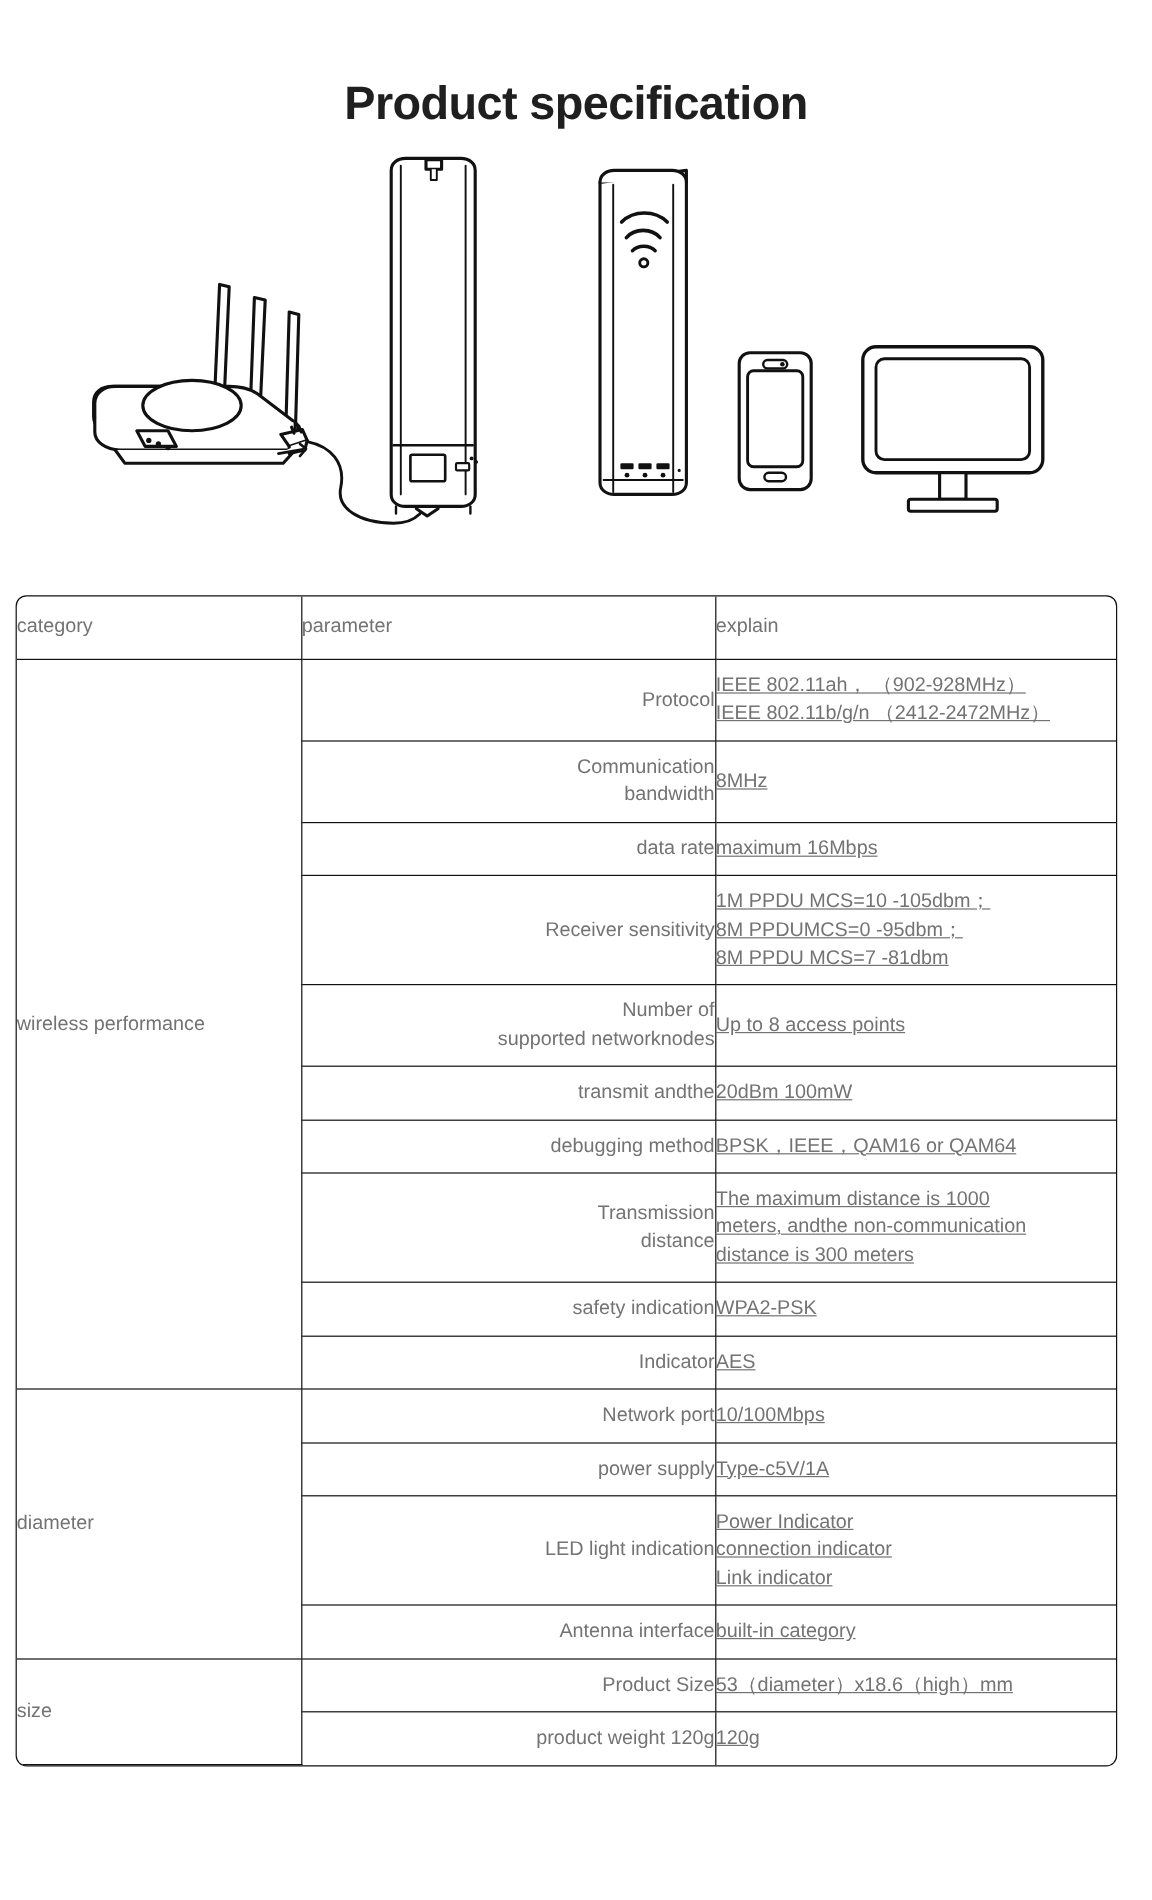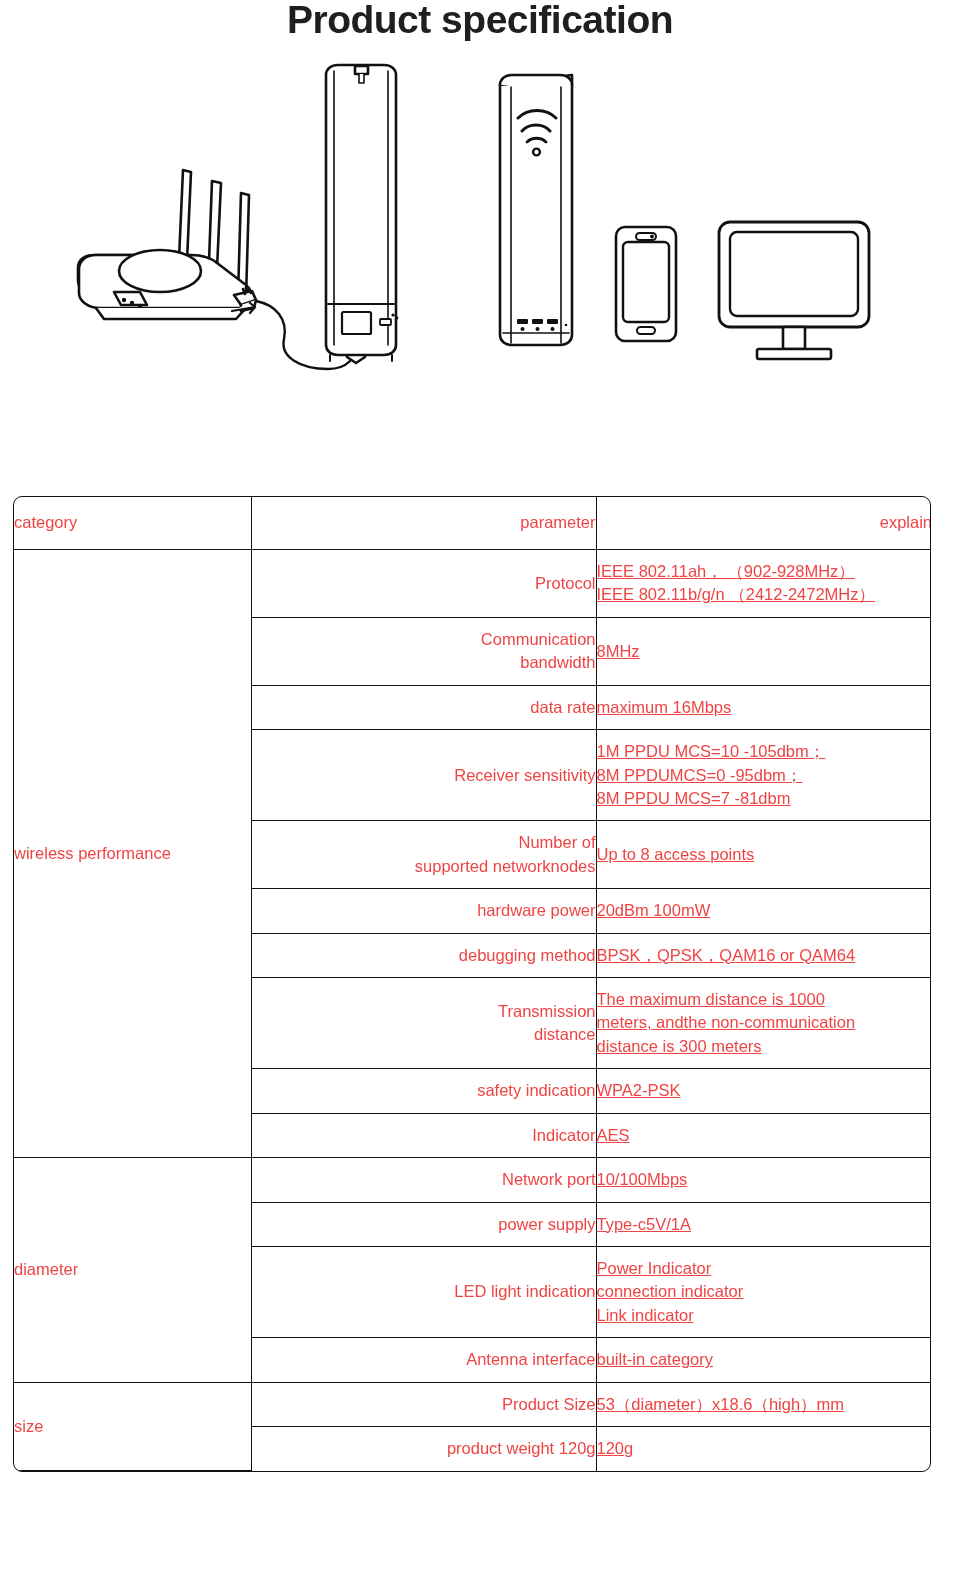--- a/index.html
+++ b/index.html
@@ -17,20 +17,21 @@
   }
 
   
   .page-title {
     text-align: center;
     font-size: 39px;
     font-weight: bold;
     letter-spacing: -0.5px;
     color: #1f1f1f;
     margin: 0;
+    padding-top: 67px;
     line-height: 1;
   }
 
   
   .illustration {
     position: relative;
     width: 960px;
     height: 330px;
     margin-top: 18px;
   }
@@ -61,40 +62,40 @@
   table.spec-table {
     border: none;
     width: 100%;
   }
   table.spec-table td {
     border-right: 1.2px solid #111;
     border-bottom: 1.2px solid #111;
     vertical-align: middle;
     font-size: 16.5px;
     line-height: 1.42;
-    color: #ef4444;
+    color: #737373;
     padding: 10px 0;
   }
   table.spec-table tr:last-child td {
     border-bottom: none;
   }
   table.spec-table td:last-child {
     border-right: none;
   }
 
   col.c-category { width: 237px; }
   col.c-parameter { width: 345px; }
   col.c-explain { width: 336px; }
 
   .cell-category {
     padding-left: 24px;
     text-align: left;
   }
   .cell-param-head, .cell-explain-head {
-    text-align: right;
+    text-align: left;
   }
   .cell-param {
     text-align: right;
     padding-left: 8px;
     padding-right: 8px;
   }
   .cell-explain {
     text-align: left;
     padding-left: 22px;
     padding-right: 8px;
@@ -245,26 +246,26 @@
           <td class="cell-explain multiline">1M PPDU MCS=10 -105dbm；
 8M PPDUMCS=0 -95dbm；
 8M PPDU MCS=7 -81dbm</td>
         </tr>
         <tr>
           <td class="cell-param multiline">Number of
 supported networknodes</td>
           <td class="cell-explain multiline">Up to 8 access points</td>
         </tr>
         <tr>
-          <td class="cell-param multiline">hardware power</td>
+          <td class="cell-param multiline">transmit andthe</td>
           <td class="cell-explain multiline">20dBm 100mW</td>
         </tr>
         <tr>
           <td class="cell-param multiline">debugging method</td>
-          <td class="cell-explain multiline">BPSK，QPSK，QAM16 or QAM64</td>
+          <td class="cell-explain multiline">BPSK，IEEE，QAM16 or QAM64</td>
         </tr>
         <tr>
           <td class="cell-param multiline">Transmission
 distance</td>
           <td class="cell-explain multiline">The maximum distance is 1000
 meters, andthe non-communication
 distance is 300 meters</td>
         </tr>
         <tr>
           <td class="cell-param multiline">safety indication</td>

